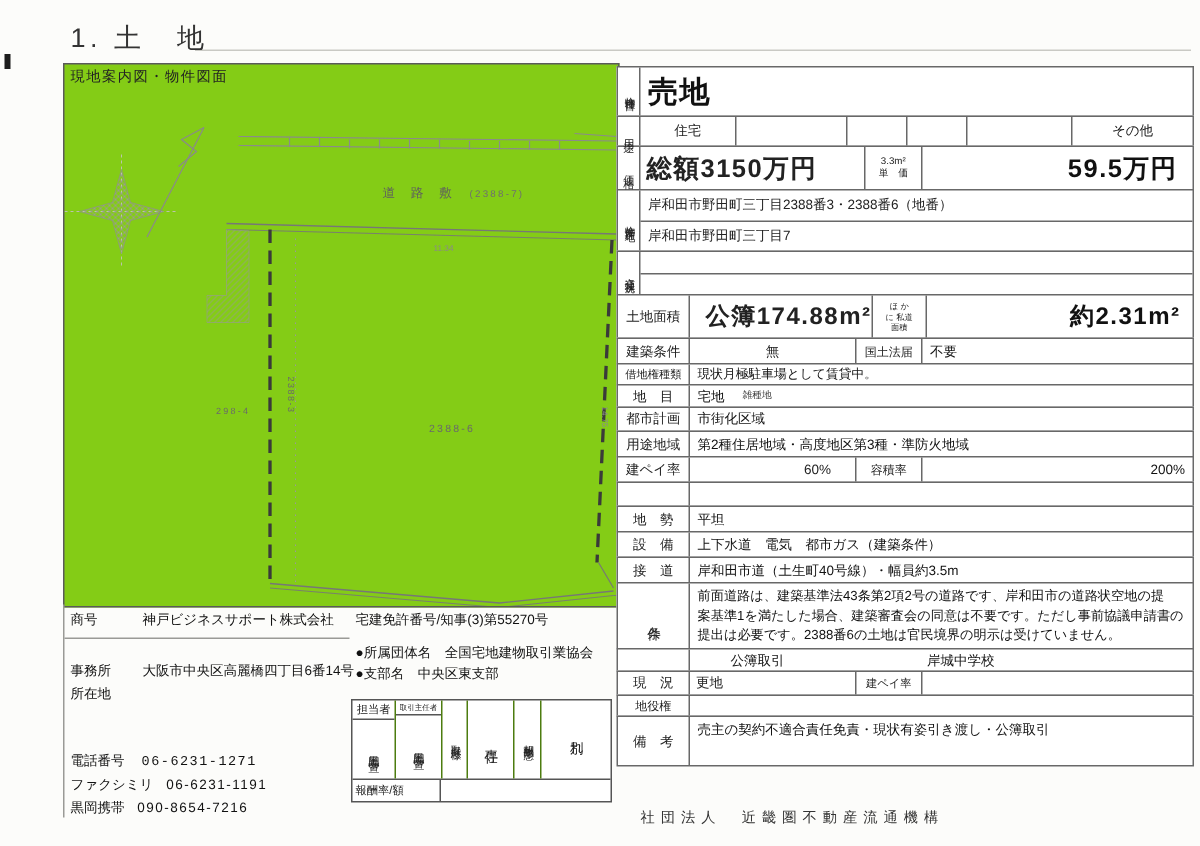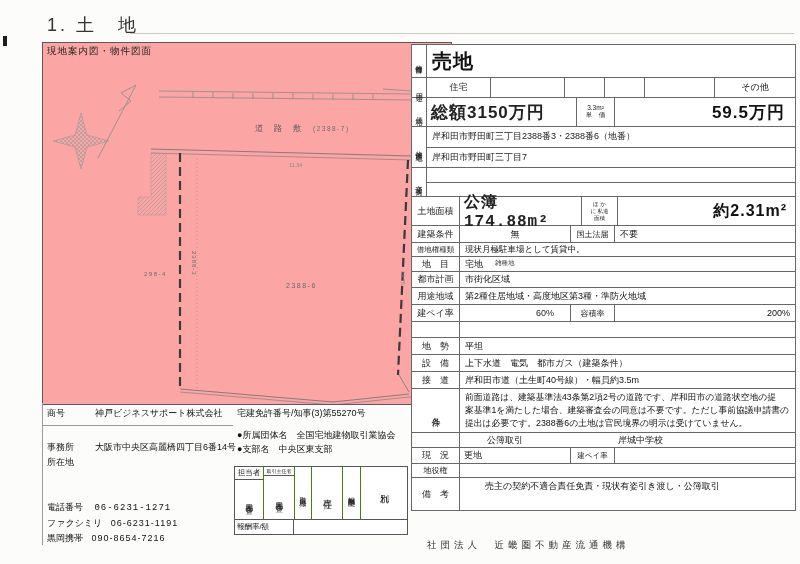--- a/index.html
+++ b/index.html
@@ -7,21 +7,21 @@
        font-family:"Liberation Sans",sans-serif;color:#222;overflow:hidden;}
   .abs{position:absolute;}
   .noi{cursor:default;}
 
   
   .title{left:47px;top:13px;font-size:18px;letter-spacing:3px;color:#333;font-weight:500;}
   .topline{left:130px;top:33px;width:664px;border-top:1px solid #c9c9c4;height:0;}
   .artifact{left:3px;top:36px;width:4px;height:10px;background:#1d1d1d;}
 
   
-  .map{left:42px;top:42px;width:369px;height:361px;border:1px solid #5a5a5a;background:#fca5a5;padding-left:39px;}
+  .map{left:42px;top:42px;width:369px;height:361px;border:1px solid #5a5a5a;background:#84cc16;}
   .map-label{position:absolute;left:4px;top:2px;font-size:9.5px;color:#222;letter-spacing:1px;}
   .map svg{position:absolute;left:0;top:0;}
 
   
   .prop{left:411px;top:45px;width:385px;background:#fff;}
   .prow{display:flex;align-items:stretch;border:1px solid #686868;margin-top:-1px;background:#fff;box-sizing:border-box;}
   .pl{border-right:1px solid #686868;display:flex;align-items:center;justify-content:center;
       font-size:9px;color:#222;box-sizing:border-box;flex:none;text-align:center;}
   .pl.h{width:48px;}
   .vt{writing-mode:vertical-rl;text-orientation:upright;line-height:1;letter-spacing:1px;}
@@ -153,21 +153,21 @@
   <div class="prow" style="height:30px;">
     <div class="pl v vt">交通状況</div>
     <div class="lines">
       <div></div>
       <div></div>
     </div>
   </div>
 
   <div class="prow" style="height:30px;">
     <div class="pl h">土地面積</div>
-    <div class="cell" style="width:122px;justify-content:center;padding-left:4px;font-family:Liberation Mono, monospace;">
+    <div class="cell" style="width:122px;justify-content:flex-end;padding-left:4px;">
       <span class="med">公簿174.88m²</span>
     </div>
     <div class="cell" style="width:36px;flex-direction:column;justify-content:center;">
       <div style="font-size:5.5px;">ほ か</div>
       <div style="font-size:5.5px;">に 私道</div>
       <div style="font-size:5.5px;">面積</div>
     </div>
     <div class="pv right med" style="padding-right:8px;">約2.31m²</div>
   </div>
 
@@ -252,21 +252,21 @@
     <div class="pv"></div>
   </div>
 
   <div class="prow" style="height:15px;">
     <div class="pl h" style="font-size:8px;">地役権</div>
     <div class="pv"></div>
   </div>
 
   <div class="prow" style="height:34px;">
     <div class="pl h">備　考</div>
-    <div class="pv" style="align-items:flex-start;padding-top:2px;margin-left:20px;">売主の契約不適合責任免責・現状有姿引き渡し・公簿取引</div>
+    <div class="pv" style="align-items:flex-start;padding-top:2px;">売主の契約不適合責任免責・現状有姿引き渡し・公簿取引</div>
   </div>
 
 </div>
 
 <div class="abs agency">
   <div class="ag" style="left:4px;top:4px;">商号</div>
   <div class="ag" style="left:52px;top:4px;">神戸ビジネスサポート株式会社</div>
   <div class="ag" style="left:194px;top:4px;">宅建免許番号/知事(3)第55270号</div>
   <div class="agline" style="left:0;top:22px;width:190px;"></div>
   <div class="ag" style="left:194px;top:26px;">●所属団体名　全国宅地建物取引業協会</div>

